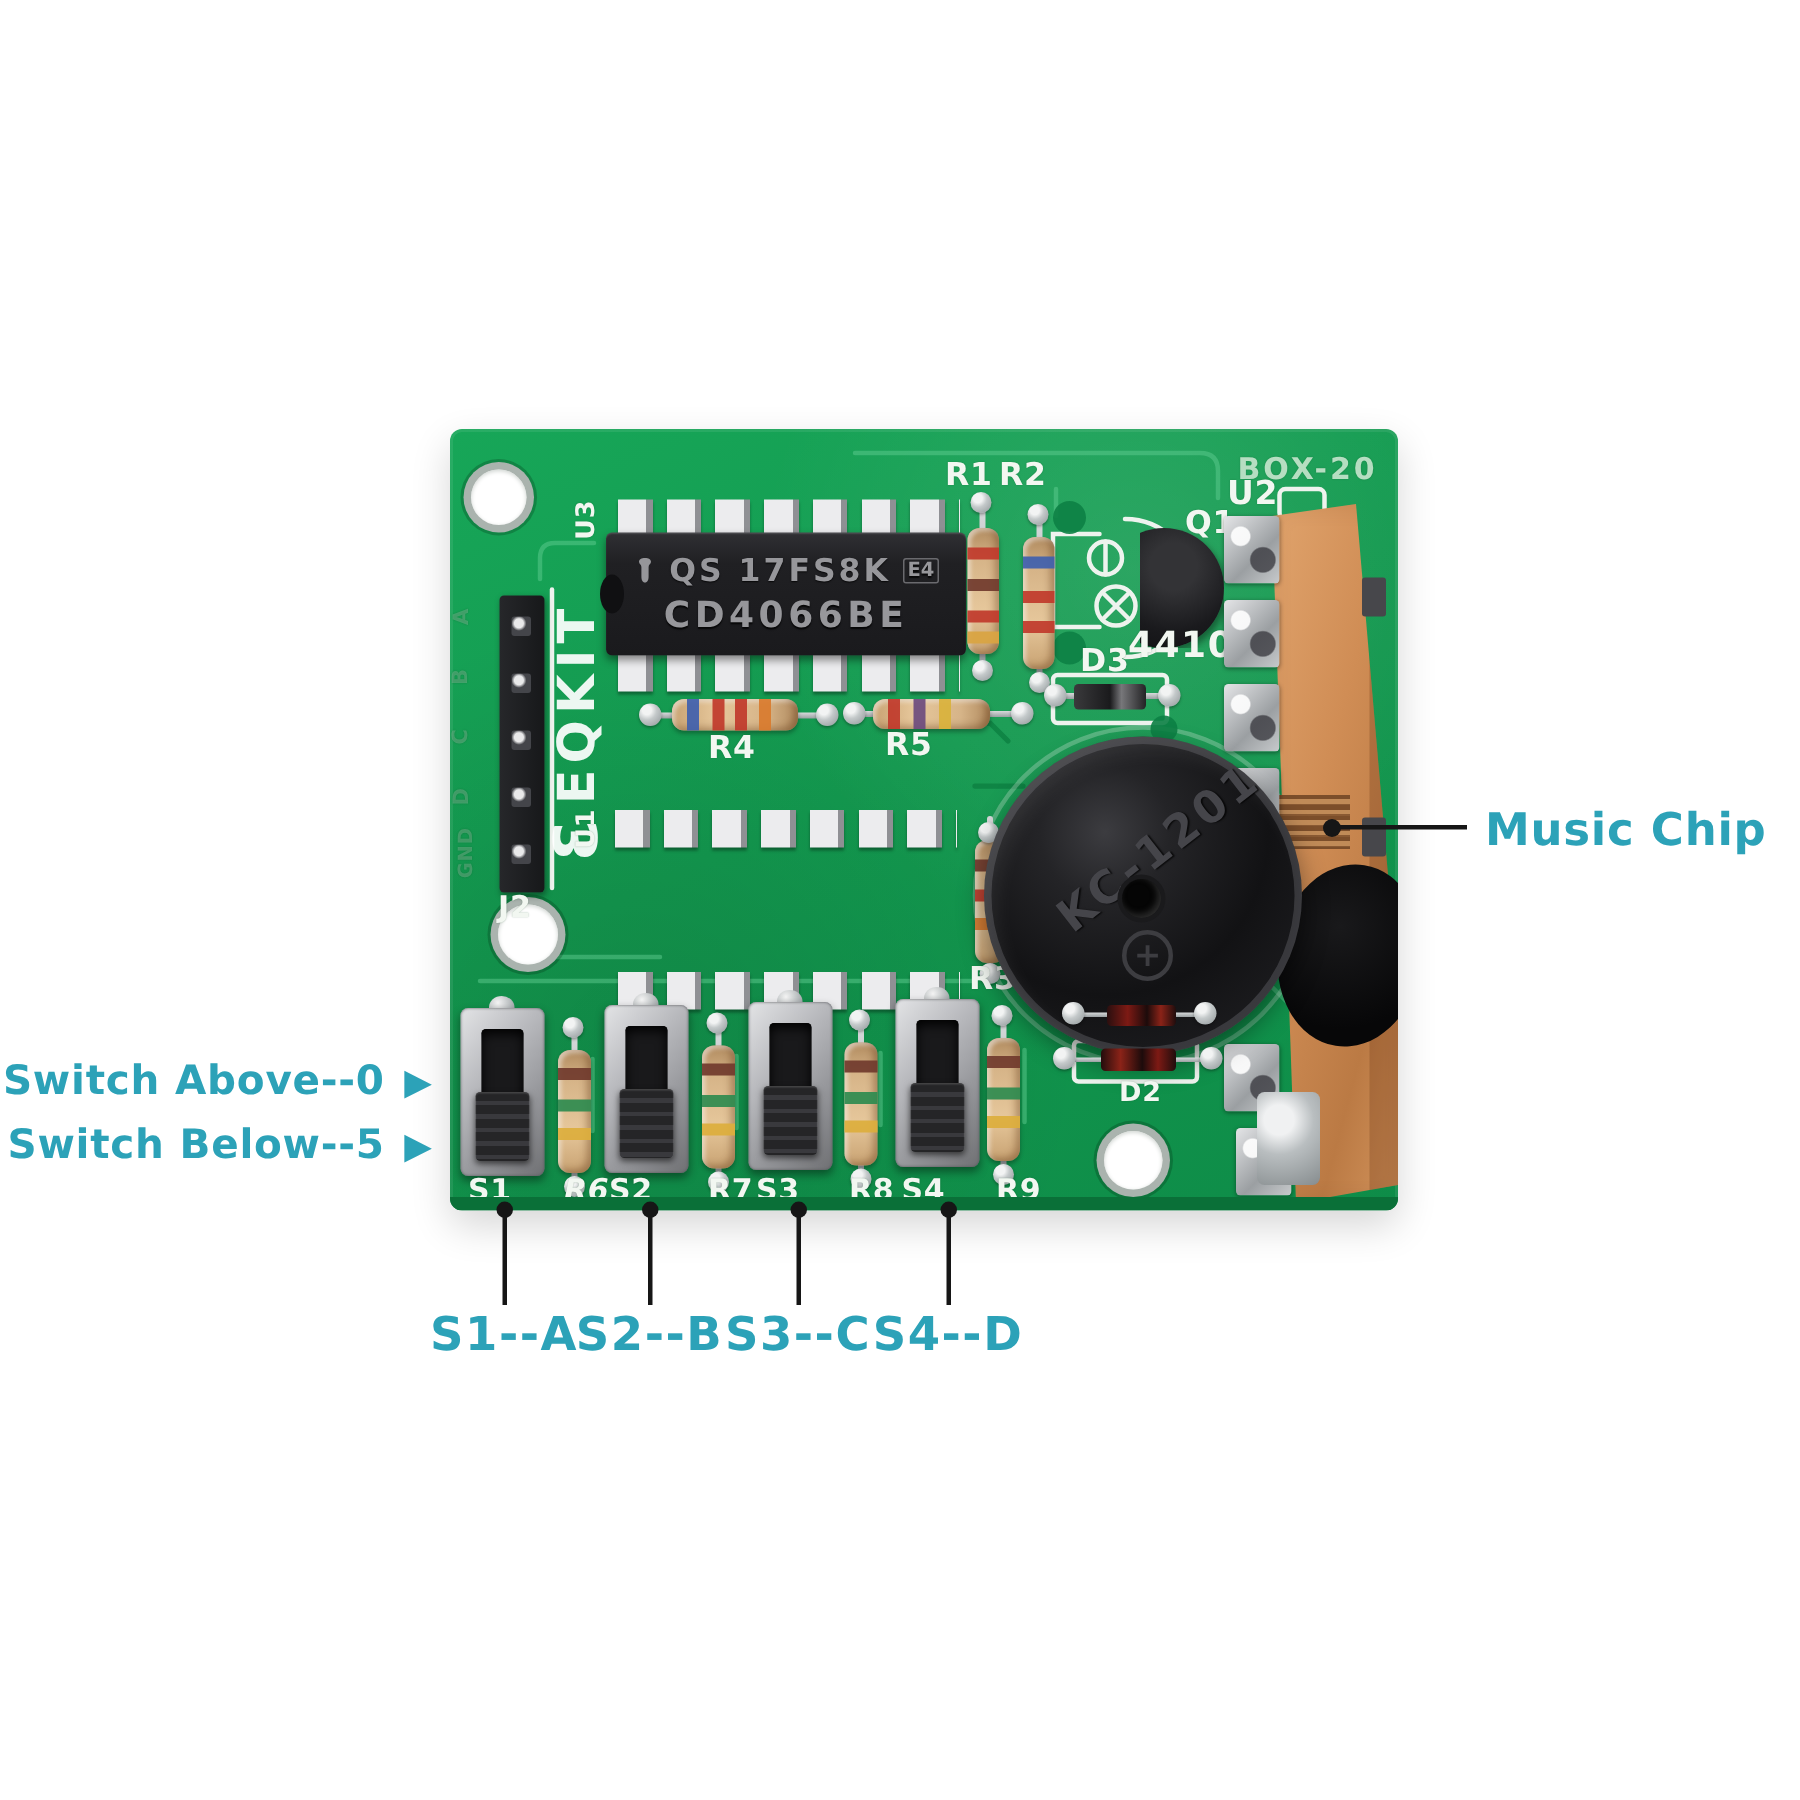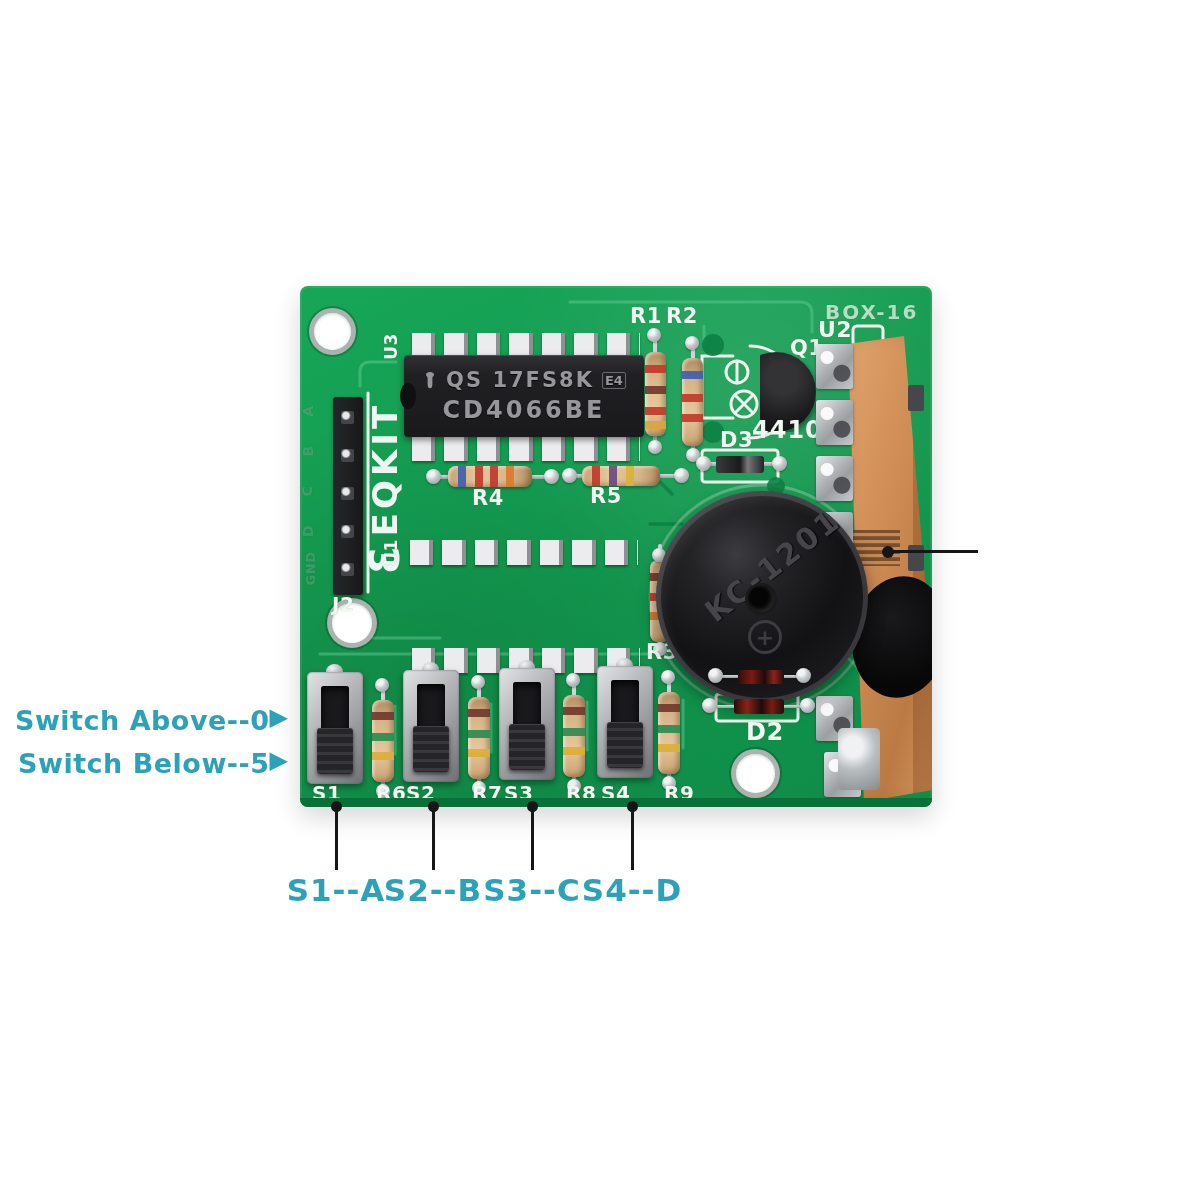--- a/index.html
+++ b/index.html
@@ -92,21 +92,21 @@
           radial-gradient(circle at 30% 30%, rgba(255,255,255,.9) 0 6px, rgba(0,0,0,0) 7px),
           radial-gradient(circle at 70% 65%, rgba(60,60,66,.8) 0 8px, rgba(0,0,0,0) 9px),
           linear-gradient(135deg,#e4e5e7,#9b9fa2 60%,#c7cacc);
         box-shadow:0 1px 3px rgba(0,0,0,.4);}
   .blob{position:absolute;border-radius:50%;background:radial-gradient(circle at 40% 35%, #19191b, #070708 70%);
         transform:rotate(9deg);}
   .coil{position:absolute;background:repeating-linear-gradient(180deg,#7c4e2a 0 3px,#c08b58 3px 6px,#8a5a33 6px 7px);}
   .mtab{position:absolute;width:16px;height:26px;background:#47474b;border-radius:2px;}
   
   .teal{color:#2CA2B8;font-weight:bold;}
-  .note-row{position:absolute;display:flex;align-items:flex-start;justify-content:flex-end;width:226px;}
+  .note-row{position:absolute;display:flex;align-items:center;justify-content:flex-end;gap:13px;width:226px;}
   .note-text{font-size:27px;letter-spacing:.5px;white-space:nowrap;}
   .note-arrow{font-size:24px;line-height:1;}
   .callout-line{position:absolute;width:3px;background:#161616;}
   .callout-dot{position:absolute;width:11px;height:11px;border-radius:50%;background:#161616;}
   .callout-label{position:absolute;width:130px;text-align:center;font-size:31px;letter-spacing:1px;}
   .mc-line{position:absolute;height:3px;background:#161616;}
   .mc-label{position:absolute;font-size:30px;letter-spacing:.5px;white-space:nowrap;}
 </style>
 </head>
 <body>
@@ -272,39 +272,39 @@
     <div class="blob" style="left:552px;top:290px;width:96px;height:122px;"></div>
     <span class="mpad" style="top:58px;"></span>
     <span class="mpad" style="top:114px;"></span>
     <span class="mpad" style="top:170px;"></span>
     <span class="mpad" style="top:226px;"></span>
     <span class="mpad" style="top:282px;"></span>
     <span class="mpad" style="top:410px;"></span>
     <span class="mpad" style="top:466px;left:524px;"></span>
     <span class="mtab" style="left:608px;top:99px;"></span>
     <span class="mtab" style="left:608px;top:259px;"></span>
-    <span class="silk dim" style="left:525px;top:16px;font-size:20px;letter-spacing:2px;">BOX-16</span>
+    <span class="silk dim" style="left:525px;top:16px;font-size:20px;letter-spacing:2px;">BOX-20</span>
     <span class="silk" style="left:518px;top:33px;font-size:22px;">U2</span>
 
     <div class="buzzer" style="left:356px;top:205px;width:212px;height:212px;"></div>
     <span class="buzz-label" style="left:392px;top:262px;">KC-1201</span>
     <div class="buzz-hole" style="left:448px;top:300px;width:26px;height:26px;"></div>
     <div class="buzz-plus" style="left:448px;top:334px;">+</div>
 
     <span class="lead" style="left:414px;top:389px;width:92px;height:3px;"></span>
     <div class="diode" style="left:438px;top:384px;width:46px;height:14px;
          background:linear-gradient(90deg,#2a0f0f,#7d1a14 30%,#1c0b0b 58%,#8b2318 78%,#200d0d);"></div>
     <span class="dot" style="left:408px;top:382px;width:15px;height:15px;"></span>
     <span class="dot" style="left:496px;top:382px;width:15px;height:15px;"></span>
     <span class="lead" style="left:408px;top:419px;width:100px;height:3px;"></span>
     <div class="diode" style="left:434px;top:413px;width:50px;height:15px;
          background:linear-gradient(90deg,#240d0d,#8b2318 26%,#1c0b0b 55%,#7d1a14 76%,#200d0d);"></div>
     <span class="dot" style="left:402px;top:412px;width:15px;height:15px;"></span>
     <span class="dot" style="left:500px;top:412px;width:15px;height:15px;"></span>
-    <span class="silk" style="left:446px;top:434px;font-size:24px;">D2</span>
+    <span class="silk" style="left:446px;top:434px;font-size:18px;">D2</span>
 
     <span class="sw-dome" style="left:26px;top:378px;"></span>
     <div class="sw" style="left:7px;top:386px;">
       <div class="sw-slot"></div>
       <div class="sw-knob" style="top:56px;"></div>
     </div>
     <span class="sw-dome" style="left:122px;top:376px;"></span>
     <div class="sw" style="left:103px;top:384px;">
       <div class="sw-slot"></div>
       <div class="sw-knob" style="top:56px;"></div>
@@ -347,21 +347,21 @@
     <span class="lead" style="left:367px;top:392px;width:4px;height:104px;"></span>
     <div class="res v" style="left:358px;top:406px;width:22px;height:82px;">
       <i class="bd" style="top:12px;background:#70392c;"></i>
       <i class="bd" style="top:33px;background:#2e8b4f;"></i>
       <i class="bd" style="top:52px;background:#dcae3c;"></i>
     </div>
     <span class="dot" style="left:361px;top:384px;width:14px;height:14px;"></span>
     <span class="dot" style="left:362px;top:490px;width:14px;height:14px;"></span>
 
     <span class="silk" style="left:12px;top:497px;">S1</span>
-    <span class="silk" style="left:76px;top:497px;">R6</span>
+    <span class="silk" style="left:76px;top:497px;font-style:italic;">R6</span>
     <span class="silk" style="left:106px;top:497px;">S2</span>
     <span class="silk" style="left:172px;top:497px;">R7</span>
     <span class="silk" style="left:204px;top:497px;">S3</span>
     <span class="silk" style="left:266px;top:497px;">R8</span>
     <span class="silk" style="left:301px;top:497px;">S4</span>
     <span class="silk" style="left:364px;top:497px;">R9</span>
 
     <div style="position:absolute;left:538px;top:442px;width:42px;height:62px;border-radius:5px;
          background:radial-gradient(circle at 35% 30%, #f0f1f2 0 10px, #b9bec0 45%, #86570f0 100%, #868c8e);
          background:radial-gradient(circle at 35% 30%, #f0f1f2 0 10px, #b9bec0 45%, #868c8e 100%);"></div>
@@ -386,14 +386,15 @@
   <span class="callout-label teal" style="left:368px;top:872px;">S2--B</span>
   <span class="callout-dot" style="left:527px;top:801px;"></span>
   <span class="callout-line" style="left:531px;top:806px;height:64px;"></span>
   <span class="callout-label teal" style="left:467px;top:872px;">S3--C</span>
   <span class="callout-dot" style="left:627px;top:801px;"></span>
   <span class="callout-line" style="left:631px;top:806px;height:64px;"></span>
   <span class="callout-label teal" style="left:567px;top:872px;">S4--D</span>
 
   <span class="callout-dot" style="left:882px;top:546px;width:12px;height:12px;"></span>
   <span class="mc-line" style="left:892px;top:550px;width:86px;"></span>
+  <span class="mc-label teal" style="left:990px;top:536px;">Music Chip</span>
 
 </div>
 
 </body></html>

